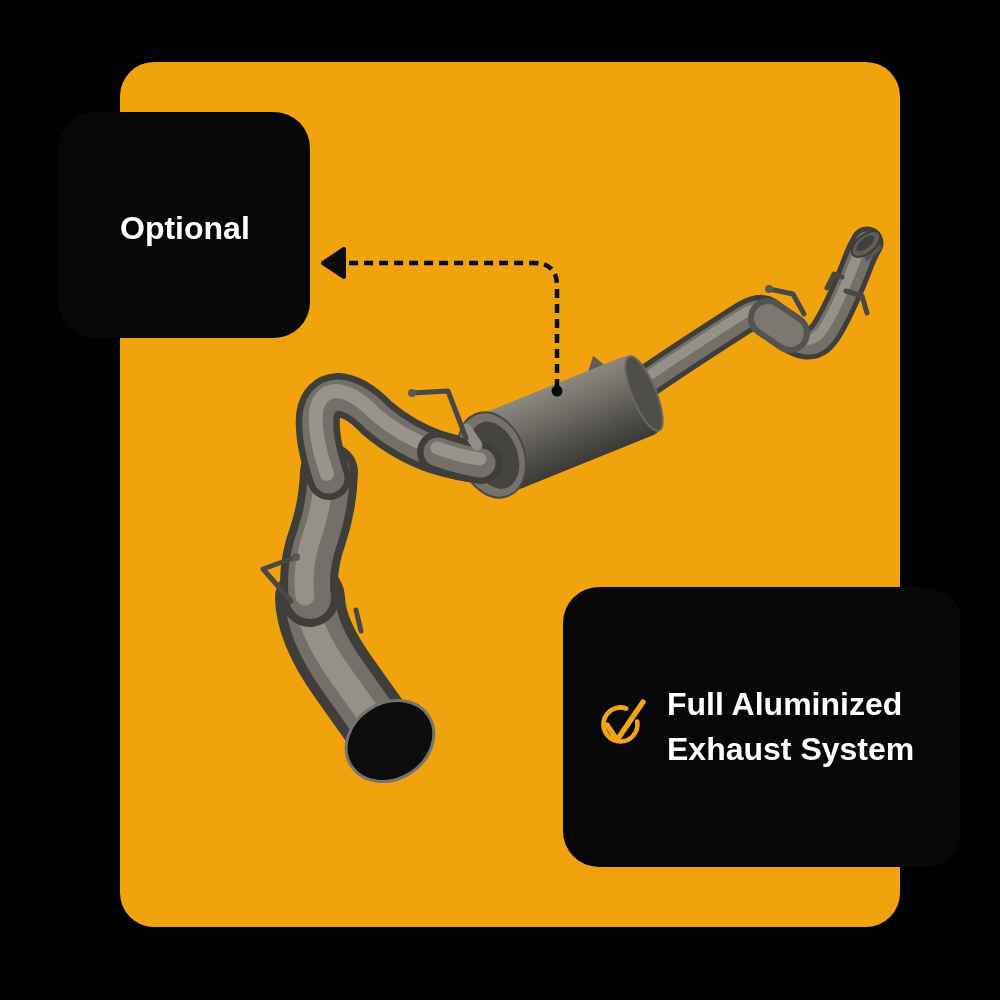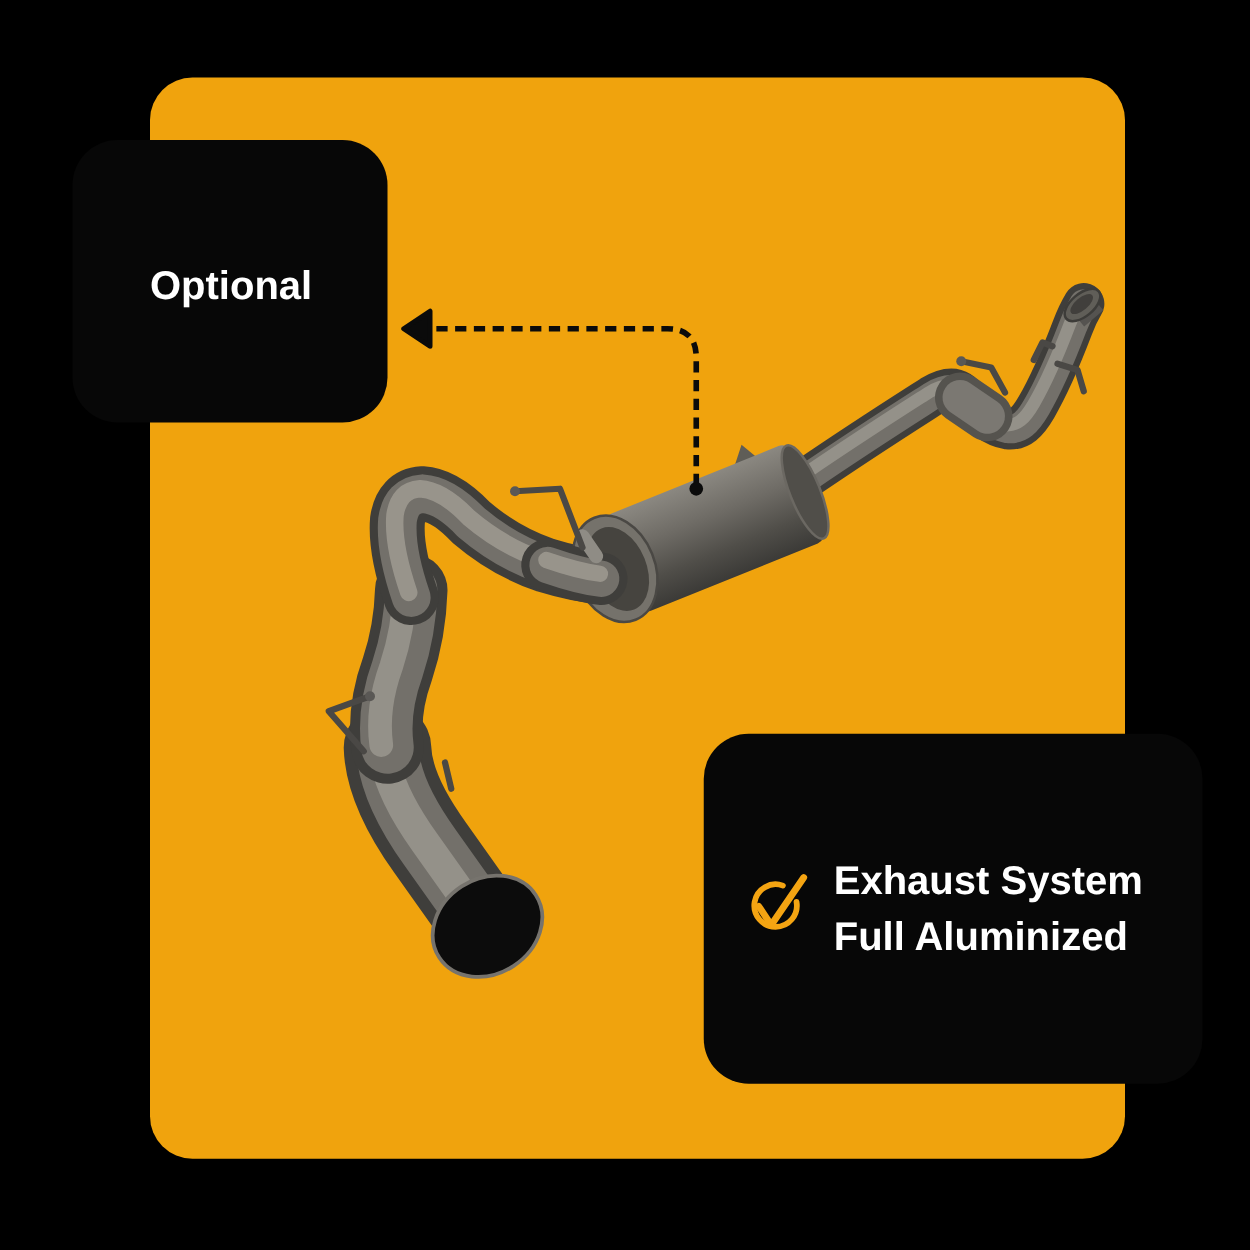--- a/index.html
+++ b/index.html
@@ -107,18 +107,18 @@
       <div>Optional</div>
     </div>
   </div>
 
   <div class="callout feature">
     <svg class="check-icon" viewBox="0 0 50 52">
       <path d="M 27.3 11.5 A 17 17 0 1 0 38.2 24.5" fill="none" stroke="#F4A412" stroke-width="4.6" stroke-linecap="round"></path>
       <path d="M 8 28 L 18 43 L 44 5" fill="none" stroke="#F4A412" stroke-width="5.4" stroke-linecap="round" stroke-linejoin="round"></path>
     </svg>
     <div class="callout-text">
+      <div>Full Aluminized</div>
       <div>Exhaust System</div>
-      <div>Full Aluminized</div>
     </div>
   </div>
 
 </div>
 
 </body></html>

